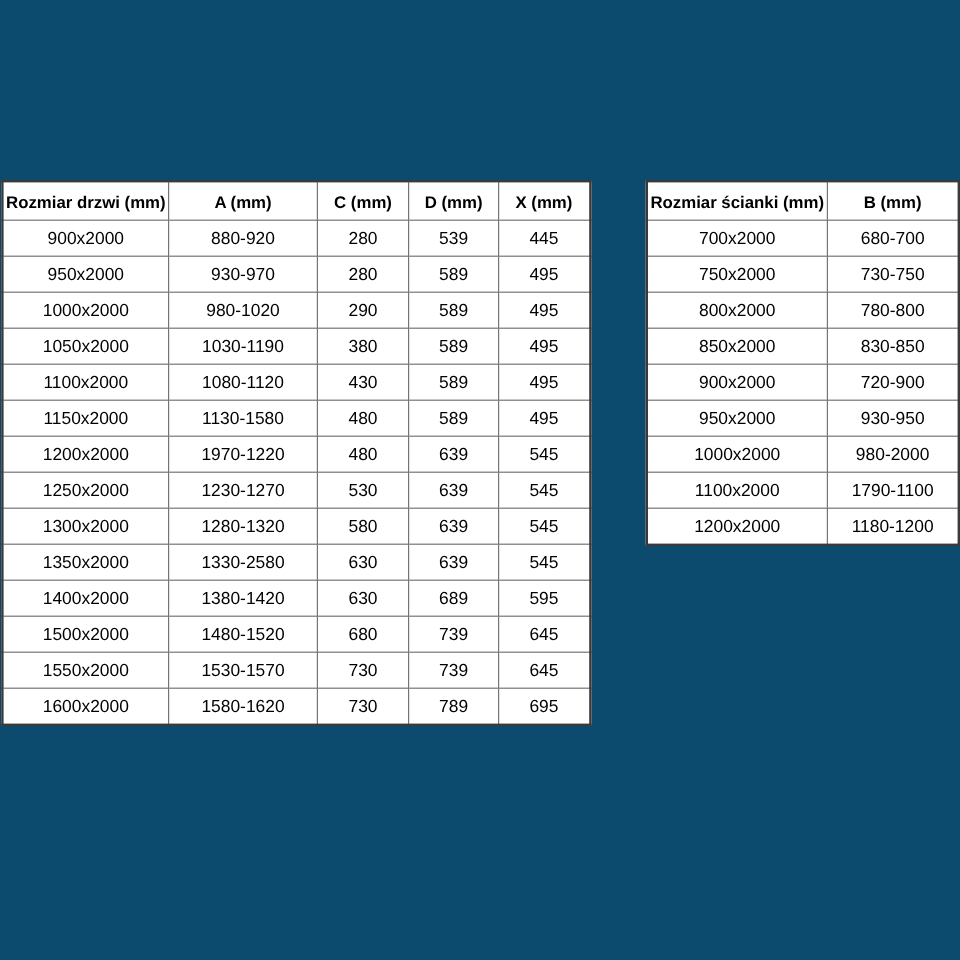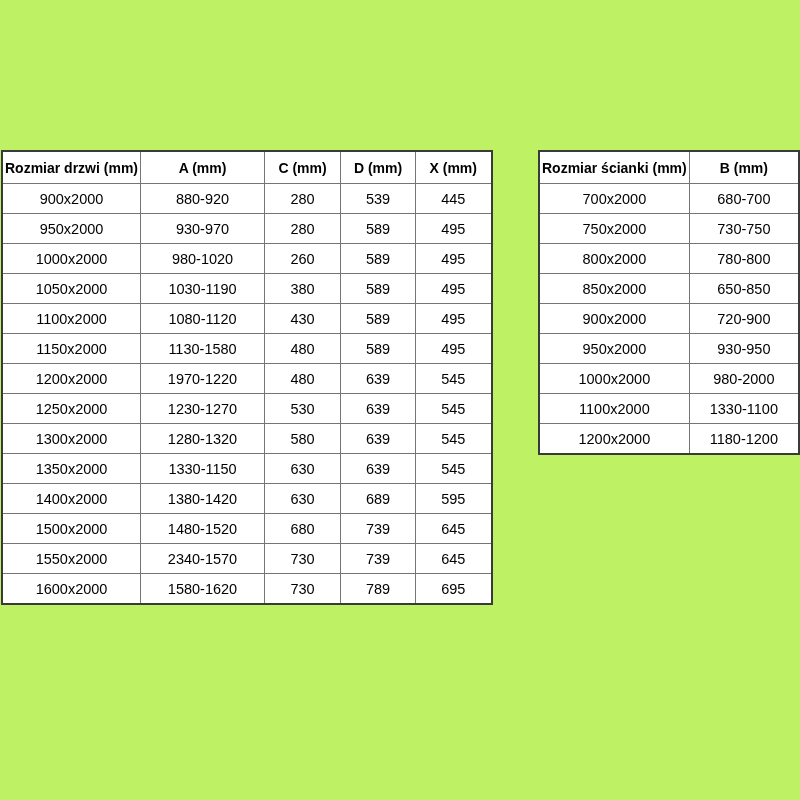--- a/index.html
+++ b/index.html
@@ -4,21 +4,21 @@
 <style>
   html, body {
     margin: 0;
     padding: 0;
     background: #ffffff;
   }
   .canvas {
     position: relative;
     width: 800px;
     height: 800px;
-    background: #bef264;
+    background: #0c4a6e;
     overflow: hidden;
     font-family: "Liberation Sans", sans-serif;
   }
   .tbl-wrap-left {
     position: absolute;
     left: 1px;
     top: 150px;
   }
   .tbl-wrap-right {
     position: absolute;
@@ -95,21 +95,21 @@
           <tr>
             <td>950x2000</td>
             <td>930-970</td>
             <td>280</td>
             <td>589</td>
             <td>495</td>
           </tr>
           <tr>
             <td>1000x2000</td>
             <td>980-1020</td>
-            <td>260</td>
+            <td>290</td>
             <td>589</td>
             <td>495</td>
           </tr>
           <tr>
             <td>1050x2000</td>
             <td>1030-1190</td>
             <td>380</td>
             <td>589</td>
             <td>495</td>
           </tr>
@@ -143,42 +143,42 @@
           </tr>
           <tr>
             <td>1300x2000</td>
             <td>1280-1320</td>
             <td>580</td>
             <td>639</td>
             <td>545</td>
           </tr>
           <tr>
             <td>1350x2000</td>
-            <td>1330-1150</td>
+            <td>1330-2580</td>
             <td>630</td>
             <td>639</td>
             <td>545</td>
           </tr>
           <tr>
             <td>1400x2000</td>
             <td>1380-1420</td>
             <td>630</td>
             <td>689</td>
             <td>595</td>
           </tr>
           <tr>
             <td>1500x2000</td>
             <td>1480-1520</td>
             <td>680</td>
             <td>739</td>
             <td>645</td>
           </tr>
           <tr>
             <td>1550x2000</td>
-            <td>2340-1570</td>
+            <td>1530-1570</td>
             <td>730</td>
             <td>739</td>
             <td>645</td>
           </tr>
           <tr>
             <td>1600x2000</td>
             <td>1580-1620</td>
             <td>730</td>
             <td>789</td>
             <td>695</td>
@@ -207,37 +207,37 @@
           <tr>
             <td>750x2000</td>
             <td>730-750</td>
           </tr>
           <tr>
             <td>800x2000</td>
             <td>780-800</td>
           </tr>
           <tr>
             <td>850x2000</td>
-            <td>650-850</td>
+            <td>830-850</td>
           </tr>
           <tr>
             <td>900x2000</td>
             <td>720-900</td>
           </tr>
           <tr>
             <td>950x2000</td>
             <td>930-950</td>
           </tr>
           <tr>
             <td>1000x2000</td>
             <td>980-2000</td>
           </tr>
           <tr>
             <td>1100x2000</td>
-            <td>1330-1100</td>
+            <td>1790-1100</td>
           </tr>
           <tr>
             <td>1200x2000</td>
             <td>1180-1200</td>
           </tr>
         </tbody>
     </table>
   </div>
 
 </div>

